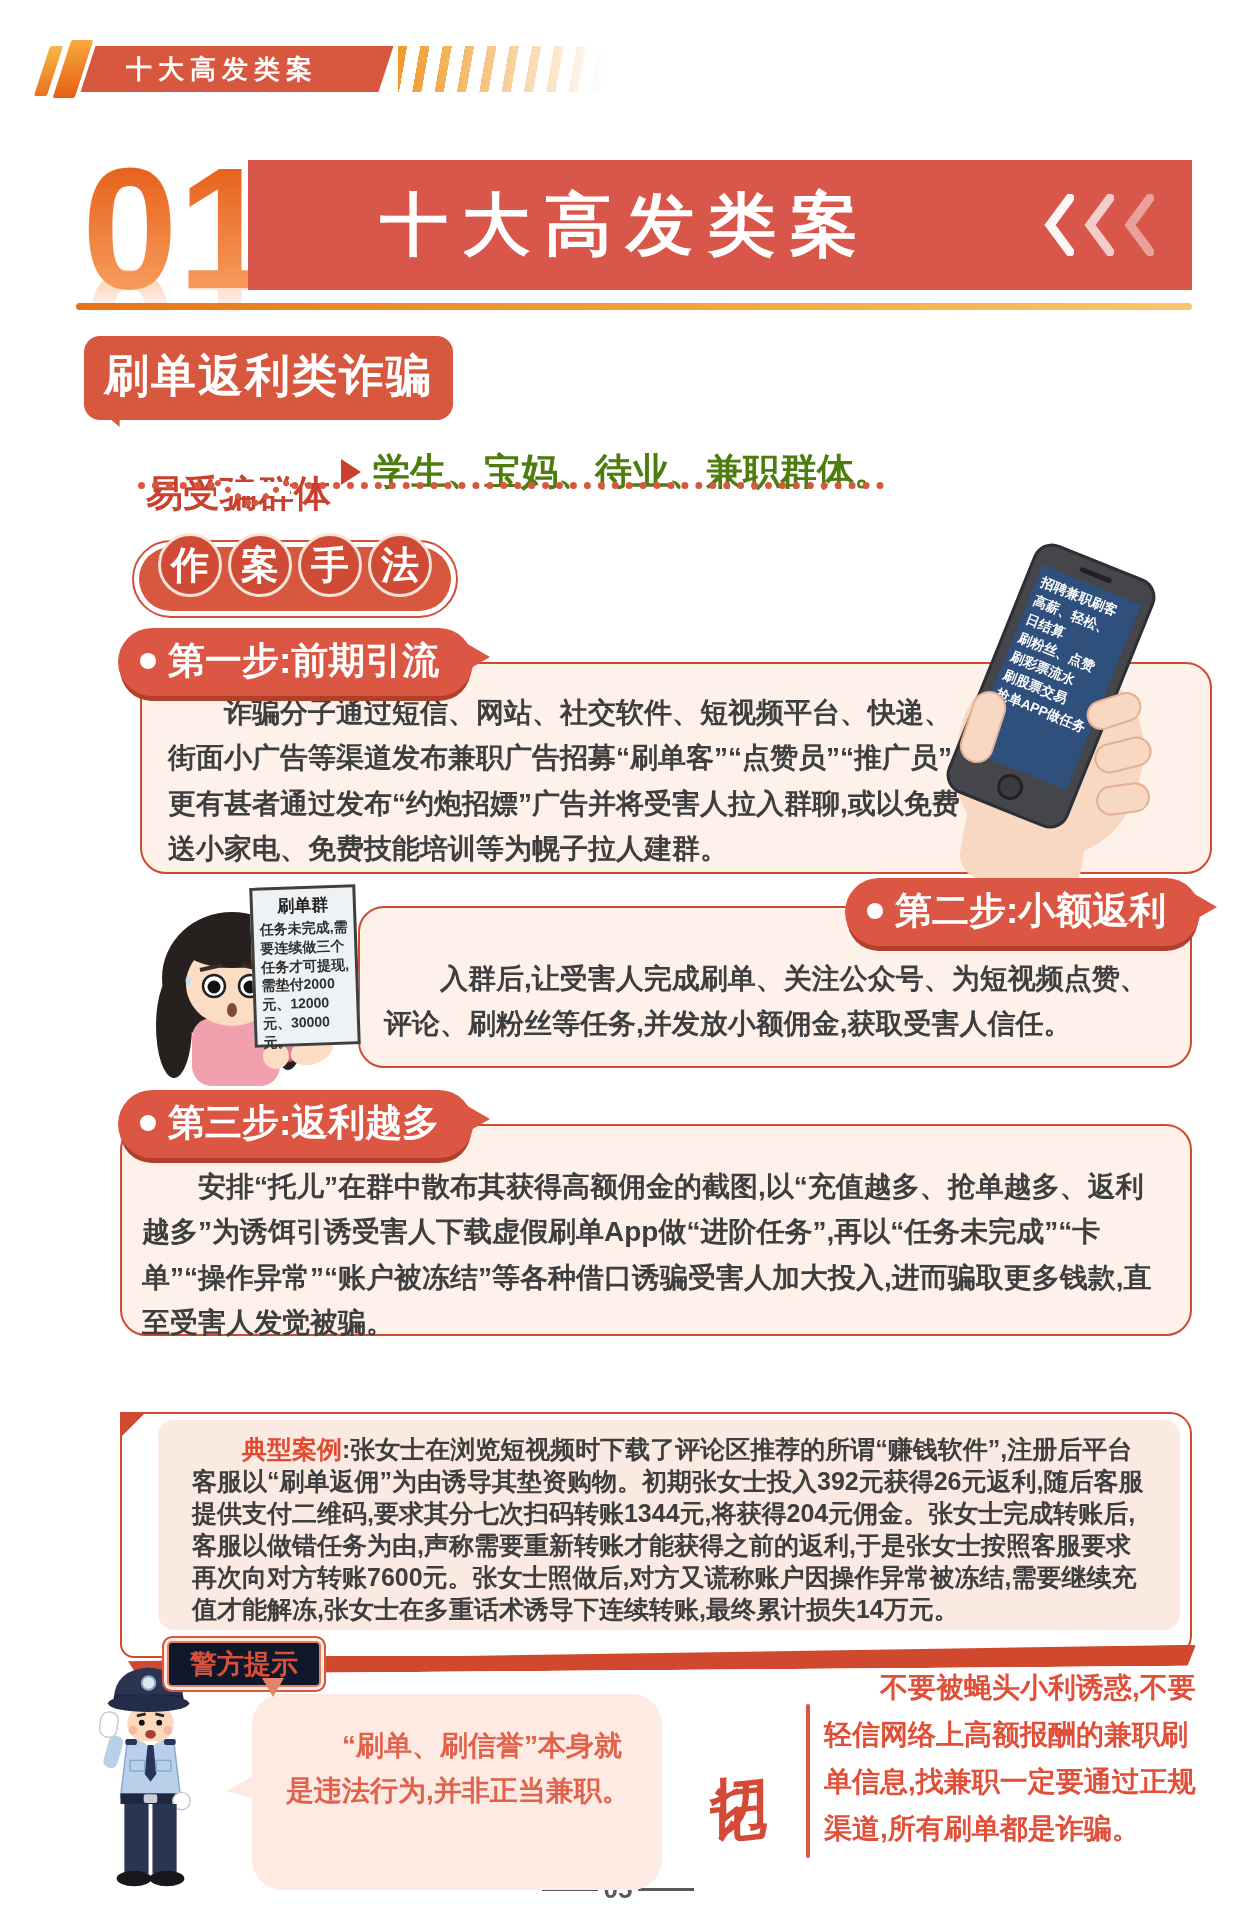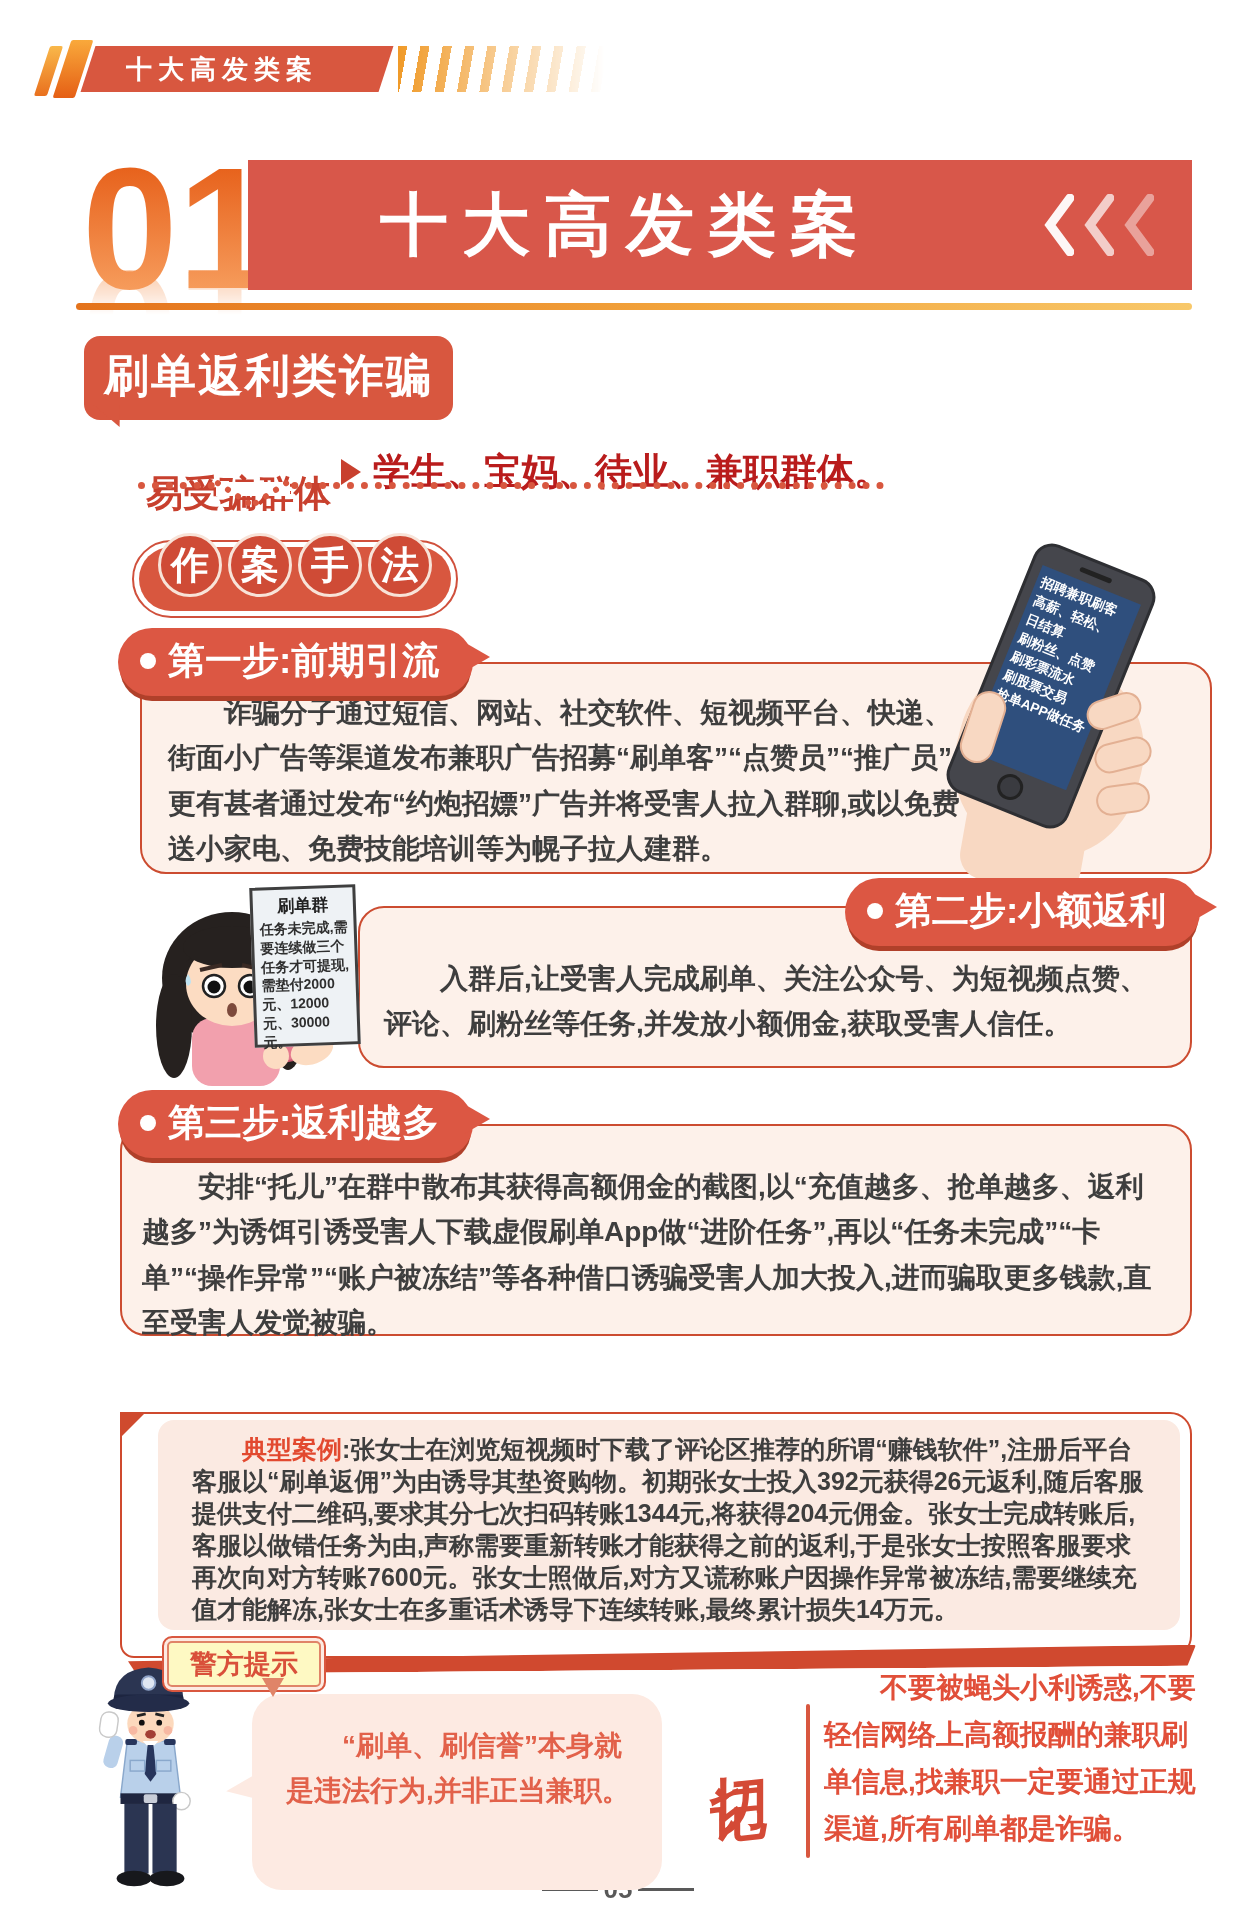--- a/index.html
+++ b/index.html
@@ -38,21 +38,21 @@
 
   
   .topic-badge { position:absolute; left:84px; top:336px; background:#d8573f; color:#fff; font-weight:800;
                  font-size:45px; letter-spacing:2px; padding:10px 20px 14px; border-radius:16px; }
   .topic-badge::after { content:""; position:absolute; left:20px; bottom:-20px; width:0; height:0;
                  border:13px solid transparent; border-top:22px solid #d8573f; transform:skewX(30deg); }
   .group-row { position:absolute; left:146px; top:424px; display:flex; align-items:center; }
   .group-label { color:#c8402e; font-weight:800; font-size:37px;margin-top:45px; }
   .tri-right { width:0; height:0; border-left:20px solid #c8402e; border-top:13px solid transparent;
                border-bottom:13px solid transparent; margin:0 12px 0 10px; }
-  .group-value { color:#b91c1c; font-weight:800; font-size:37px; }
+  .group-value { color:#4d7c0f; font-weight:800; font-size:37px; }
   .dotted-line { position:absolute; left:138px; top:482px; width:746px; height:16px; }
   .dotted-line .main { position:absolute; left:0; right:0; top:0; border-bottom:7px dotted #d8573f; height:7px;}
   .dotted-line .cover { position:absolute; left:78px; top:0; width:74px; height:14px; background:#fff; }
   .dotted-line .va,.dotted-line .vb { position:absolute; top:8px; width:42px; height:6px; border-bottom:6px dotted #d8573f; }
   .dotted-line .va { left:74px; transform:rotate(33deg); }
   .dotted-line .vb { left:112px; transform:rotate(-33deg); }
 
   
   .method-pill { position:absolute; left:132px; top:540px; background:#fff; border:2px solid #d0503c;
                  border-radius:52px; padding:5px; }
@@ -120,21 +120,21 @@
                 border-top:26px solid #cf4a2e; border-right:26px solid transparent; }
   .case-inner { position:absolute; left:36px; top:6px; right:10px; bottom:26px; background:#fbeae2;
                 border-radius:16px; padding:13px 34px; font-size:25px; line-height:1.28; color:#3e3e3e;
                 font-weight:600; text-indent:2em; overflow:hidden; }
   .case-label { color:#e2492f; font-weight:800; }
   .case-bar { position:absolute; left:6px; right:-6px; bottom:-14px; height:21px; background:#d0492f;
                 border-radius:3px; transform:skewY(-0.45deg);
                 clip-path:polygon(0 38%,100% 0,99.2% 100%,0.8% 100%); }
 
   
-  .tip-badge { position:absolute; left:162px; top:1636px; background:#fef9c3; border:2px solid #d9573f;
+  .tip-badge { position:absolute; left:162px; top:1636px; background:#0f172a; border:2px solid #d9573f;
                border-radius:10px; padding:8px 26px; color:#d9503a; font-weight:800; font-size:27px;
                box-shadow:inset 0 0 0 3px #fdeae2, inset 0 0 0 5px #e08468; z-index:4; }
   .tip-badge::after { content:""; position:absolute; left:98px; bottom:-18px; width:0; height:0;
                border:11px solid transparent; border-top:19px solid #e08468; }
   .officer-illo { position:absolute; left:88px; top:1652px; width:156px; height:242px; z-index:3; }
   .speech-bubble { position:absolute; left:252px; top:1694px; width:410px; height:196px; background:#fdeae2;
                border-radius:30px; z-index:2; }
   .speech-bubble::before { content:""; position:absolute; left:-26px; top:82px; width:0; height:0;
                border-top:13px solid transparent; border-bottom:13px solid transparent;
                border-right:32px solid #fdeae2; transform:rotate(-8deg); }

